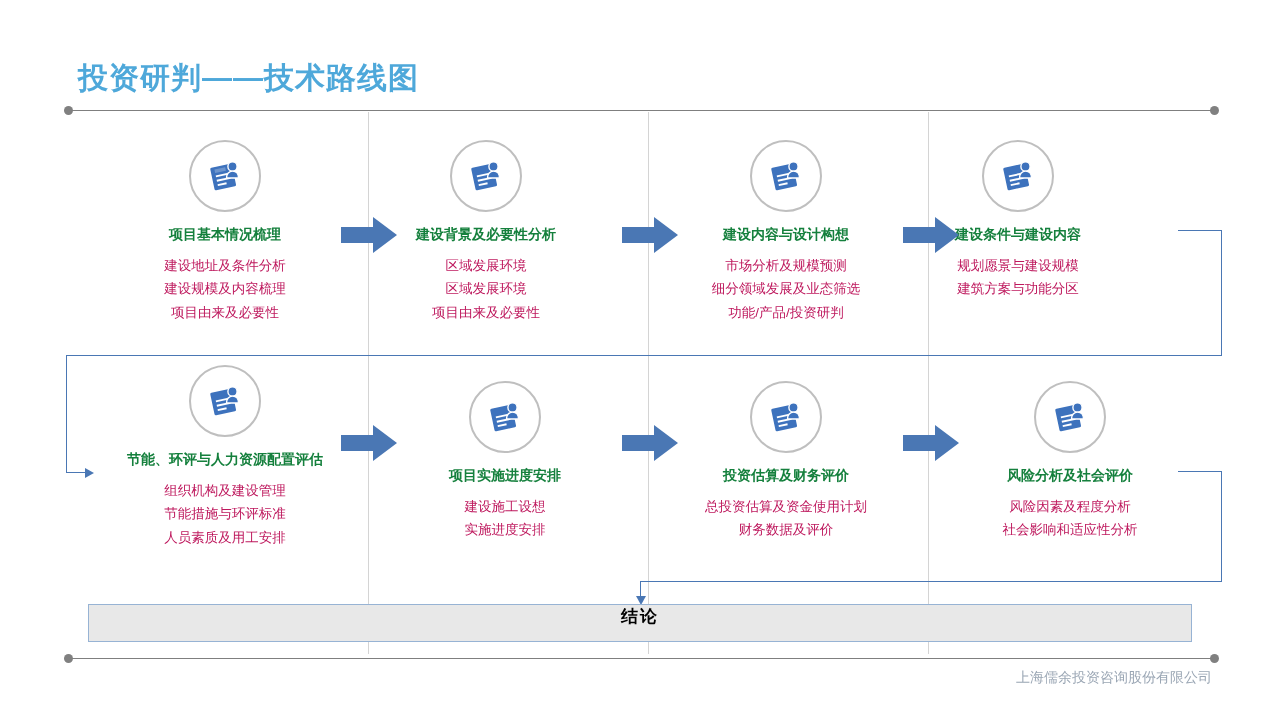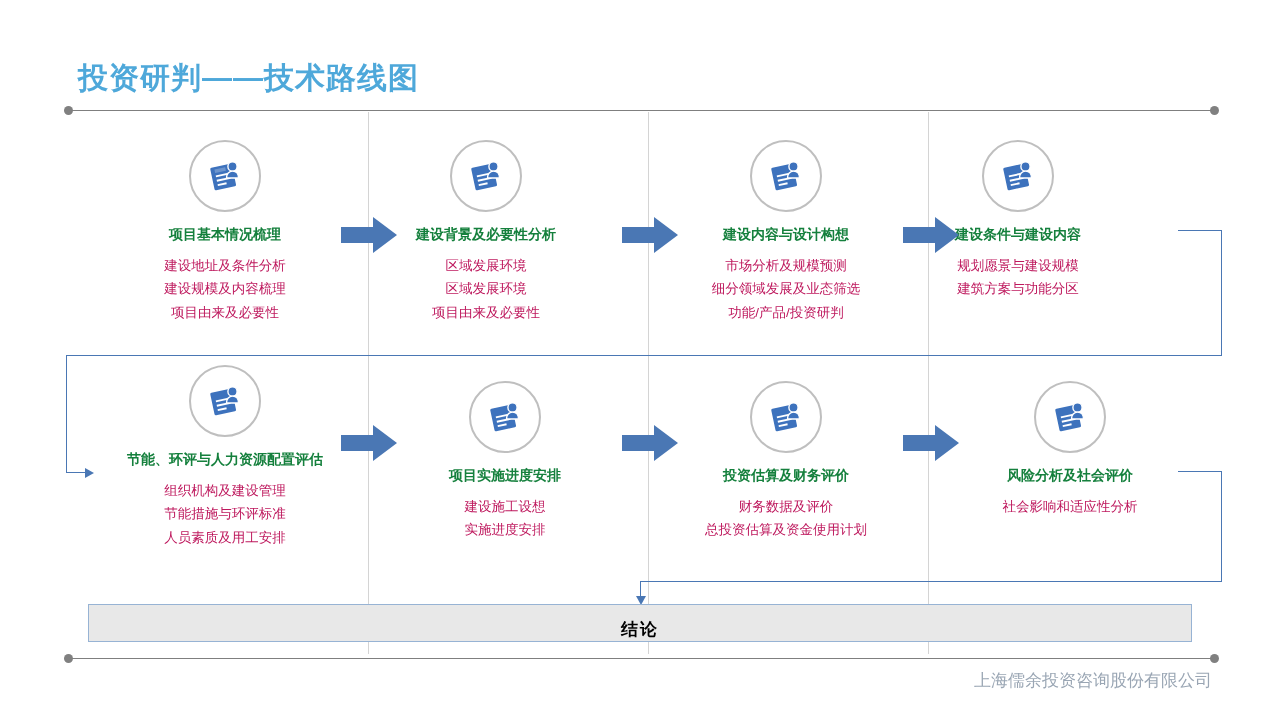--- a/index.html
+++ b/index.html
@@ -121,37 +121,37 @@
   
   .conclusion {
     position: absolute;
     left: 88px;
     top: 604px;
     width: 1104px;
     height: 38px;
     background: #e8e8e8;
     border: 1px solid #97b3d4;
     display: flex;
-    align-items: flex-end;
+    align-items: flex-start;
     justify-content: center;
     box-sizing: border-box;
   }
   .conclusion-label {
     font-size: 17px;
     font-weight: bold;
     color: #000000;
     letter-spacing: 2px;
   }
 
   
   .footer {
     position: absolute;
     right: 68px;
     top: 669px;
-    font-size: 17px;
+    font-size: 14px;
     color: #9aa6b4;
     white-space: nowrap;
   }
 </style>
 </head>
 <body>
 
 <div class="slide-title">投资研判——技术路线图</div>
 
 <div class="rule rule-top"></div>
@@ -315,40 +315,41 @@
         <rect x="9" y="15.5" width="14" height="1.9" fill="#ffffff"></rect>
         <rect x="9" y="20" width="14" height="1.9" fill="#ffffff"></rect>
         <rect x="9" y="24.5" width="9" height="1.9" fill="#ffffff"></rect>
       </g>
       <circle cx="25.5" cy="8.5" r="4.6" fill="#3d72bd" stroke="#ffffff" stroke-width="1.4"></circle>
       <path d="M19.5 20 C19.5 15.6 22.2 13.2 25.5 13.2 C28.8 13.2 31.5 15.6 31.5 20 Z" fill="#3d72bd" stroke="#ffffff" stroke-width="1.3"></path>
     </svg>
   </div>
   <div class="stage-title">投资估算及财务评价</div>
   <div class="stage-lines">
+    <div class="stage-line">总投资估算及资金使用计划</div>
     <div class="stage-line">财务数据及评价</div>
-    <div class="stage-line">总投资估算及资金使用计划</div>
   </div>
 </div>
 
 <div class="stage" style="left:940px; top:381px;">
   <div class="stage-icon-wrap">
     <svg width="36" height="36" viewBox="0 0 36 36" aria-hidden="true">
       <g transform="rotate(-12 18 18)">
         <rect x="5" y="7" width="22" height="23" rx="1.5" fill="#3d72bd"></rect>
         <rect x="9" y="15.5" width="14" height="1.9" fill="#ffffff"></rect>
         <rect x="9" y="20" width="14" height="1.9" fill="#ffffff"></rect>
         <rect x="9" y="24.5" width="9" height="1.9" fill="#ffffff"></rect>
       </g>
       <circle cx="25.5" cy="8.5" r="4.6" fill="#3d72bd" stroke="#ffffff" stroke-width="1.4"></circle>
       <path d="M19.5 20 C19.5 15.6 22.2 13.2 25.5 13.2 C28.8 13.2 31.5 15.6 31.5 20 Z" fill="#3d72bd" stroke="#ffffff" stroke-width="1.3"></path>
     </svg>
   </div>
   <div class="stage-title">风险分析及社会评价</div>
   <div class="stage-lines">
+    <div class="stage-line">风险因素及程度分析</div>
     <div class="stage-line">社会影响和适应性分析</div>
   </div>
 </div>
 
 <div class="arrow" style="left:341px; top:423px;">
   <svg width="56" height="40" viewBox="0 0 56 40">
       <path d="M0 12 L32 12 L32 2 L56 20 L32 38 L32 28 L0 28 Z" fill="#4a77b4"></path>
     </svg>
 </div>
 <div class="arrow" style="left:622px; top:423px;">

